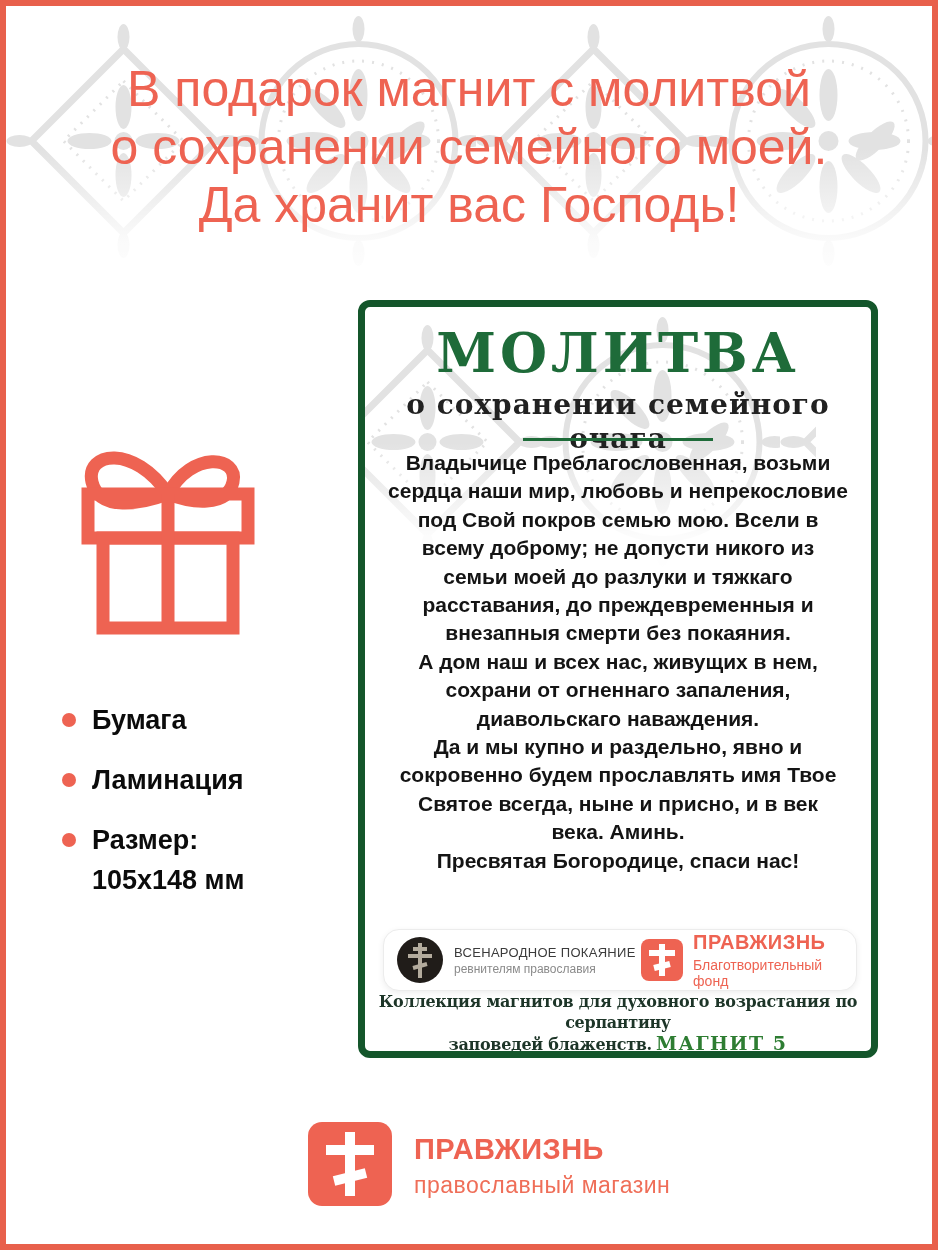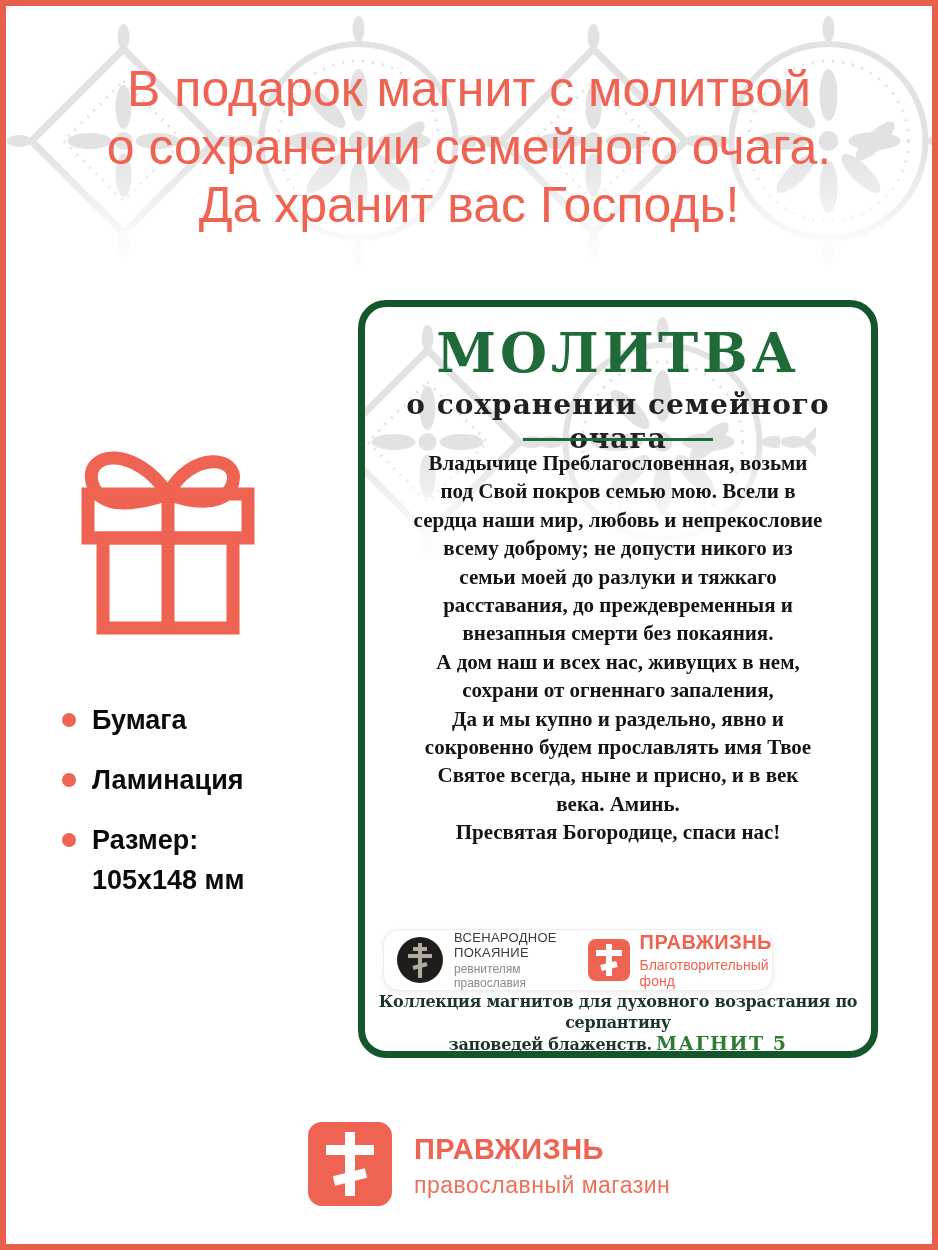--- a/index.html
+++ b/index.html
@@ -32,44 +32,44 @@
   .features { position:absolute; left:62px; top:700px; z-index:2; }
   .feature { display:flex; align-items:flex-start; margin-bottom:20px; }
   .bullet {
     width:14px; height:14px; border-radius:50%; background:#EE6352;
     margin-top:13px; margin-right:16px; flex:0 0 auto;
   }
   .feature-text { font-weight:bold; color:#0b0b0b; font-size:27px; line-height:40px; }
   
   .card {
     position:absolute; left:358px; top:300px; width:520px; height:758px; z-index:3;
-    background:#fff; border:7px solid #14562B; border-radius:28px; overflow:hidden;
+    background:#fff; border:7px solid #14562B; border-radius:12px; overflow:hidden;
   }
   .card-inner { position:absolute; inset:0; }
   .card-title {
     position:absolute; top:16px; left:0; right:0; z-index:1; text-align:center;
     font-family:"DejaVu Serif", serif; font-weight:bold; font-size:54px; line-height:60px;
     color:#1E6B39; letter-spacing:4px;
   }
   .card-subtitle {
     position:absolute; top:81px; left:0; right:0; z-index:1; text-align:center;
     font-family:"DejaVu Serif", serif; font-weight:bold; font-size:28px; line-height:34px;
     color:#212121; letter-spacing:1px;
   }
   .card-underline {
     position:absolute; top:131px; left:50%; width:190px; height:3px; z-index:1;
     margin-left:-95px; background:#1E6B39;
   }
   .prayer {
     position:absolute; top:142px; left:8px; right:8px; z-index:1; text-align:center;
-    font-family:Liberation Serif, serif; font-weight:bold; font-size:21px; line-height:28.4px;
+    font-family:Liberation Sans, sans-serif; font-weight:bold; font-size:21px; line-height:28.4px;
     color:#141414;
   }
   .partner-bar {
-    position:absolute; top:622px; left:18px; width:390px; height:62px; z-index:1;
+    position:absolute; top:622px; left:18px; width:474px; height:62px; z-index:1;
     background:#fff; border:1px solid #ececec; border-radius:16px;
     box-shadow:0 2px 6px rgba(0,0,0,.07);
     display:flex; align-items:center;
   }
   .partner-left { display:flex; align-items:center; margin-left:13px; width:250px; }
   .partner-right { display:flex; align-items:center; }
   .partner-circle {
     width:46px; height:46px; border-radius:50%; background:#201c19; flex:0 0 auto;
     display:flex; align-items:center; justify-content:center;
   }
@@ -148,21 +148,21 @@
   <div class="page-frame"></div>
 
   <div class="pattern-top">
     <svg width="100%" height="100%">
         <rect width="100%" height="100%" fill="url(#ornament)"></rect>
       </svg>
   </div>
 
   <div class="header">
     <div>В подарок магнит с молитвой</div>
-    <div>о сохранении семейного очага.</div>
+    <div>о сохранении семейного моей.</div>
     <div>Да хранит вас Господь!</div>
   </div>
 
   <div class="gift">
     <svg viewBox="0 0 178 200" width="178" height="200" fill="none" stroke="#EE6352" stroke-width="13">
       <path d="M89,58 C55,8 6,16 13,46 C20,76 62,68 89,58 Z"></path>
       <path d="M89,58 C113,14 160,20 154,46 C148,72 112,67 89,58 Z"></path>
       <rect x="9" y="58" width="160" height="44"></rect>
       <rect x="24" y="102" width="130" height="90"></rect>
       <line x1="89" y1="58" x2="89" y2="192"></line>
@@ -192,28 +192,29 @@
       <svg width="100%" height="100%">
           <rect width="100%" height="100%" fill="url(#ornament)" transform="translate(-55,0)"></rect>
         </svg>
     </div>
     <div class="card-inner">
       <div class="card-title">МОЛИТВА</div>
       <div class="card-subtitle">о сохранении семейного очага</div>
       <div class="card-underline"></div>
       <div class="prayer">
           <div>Владычице Преблагословенная, возьми</div>
+          <div>сердца наши мир, любовь и непрекословие</div>
           <div>под Свой покров семью мою. Всели в</div>
-          <div>сердца наши мир, любовь и непрекословие</div>
           <div>всему доброму; не допусти никого из</div>
           <div>семьи моей до разлуки и тяжкаго</div>
           <div>расставания, до преждевременныя и</div>
           <div>внезапныя смерти без покаяния.</div>
           <div>А дом наш и всех нас, живущих в нем,</div>
           <div>сохрани от огненнаго запаления,</div>
+          <div>диавольскаго наваждения.</div>
           <div>Да и мы купно и раздельно, явно и</div>
           <div>сокровенно будем прославлять имя Твое</div>
           <div>Святое всегда, ныне и присно, и в век</div>
           <div>века. Аминь.</div>
           <div>Пресвятая Богородице, спаси нас!</div>
         </div>
 
       <div class="partner-bar">
         <div class="partner-left">
           <span class="partner-circle">

